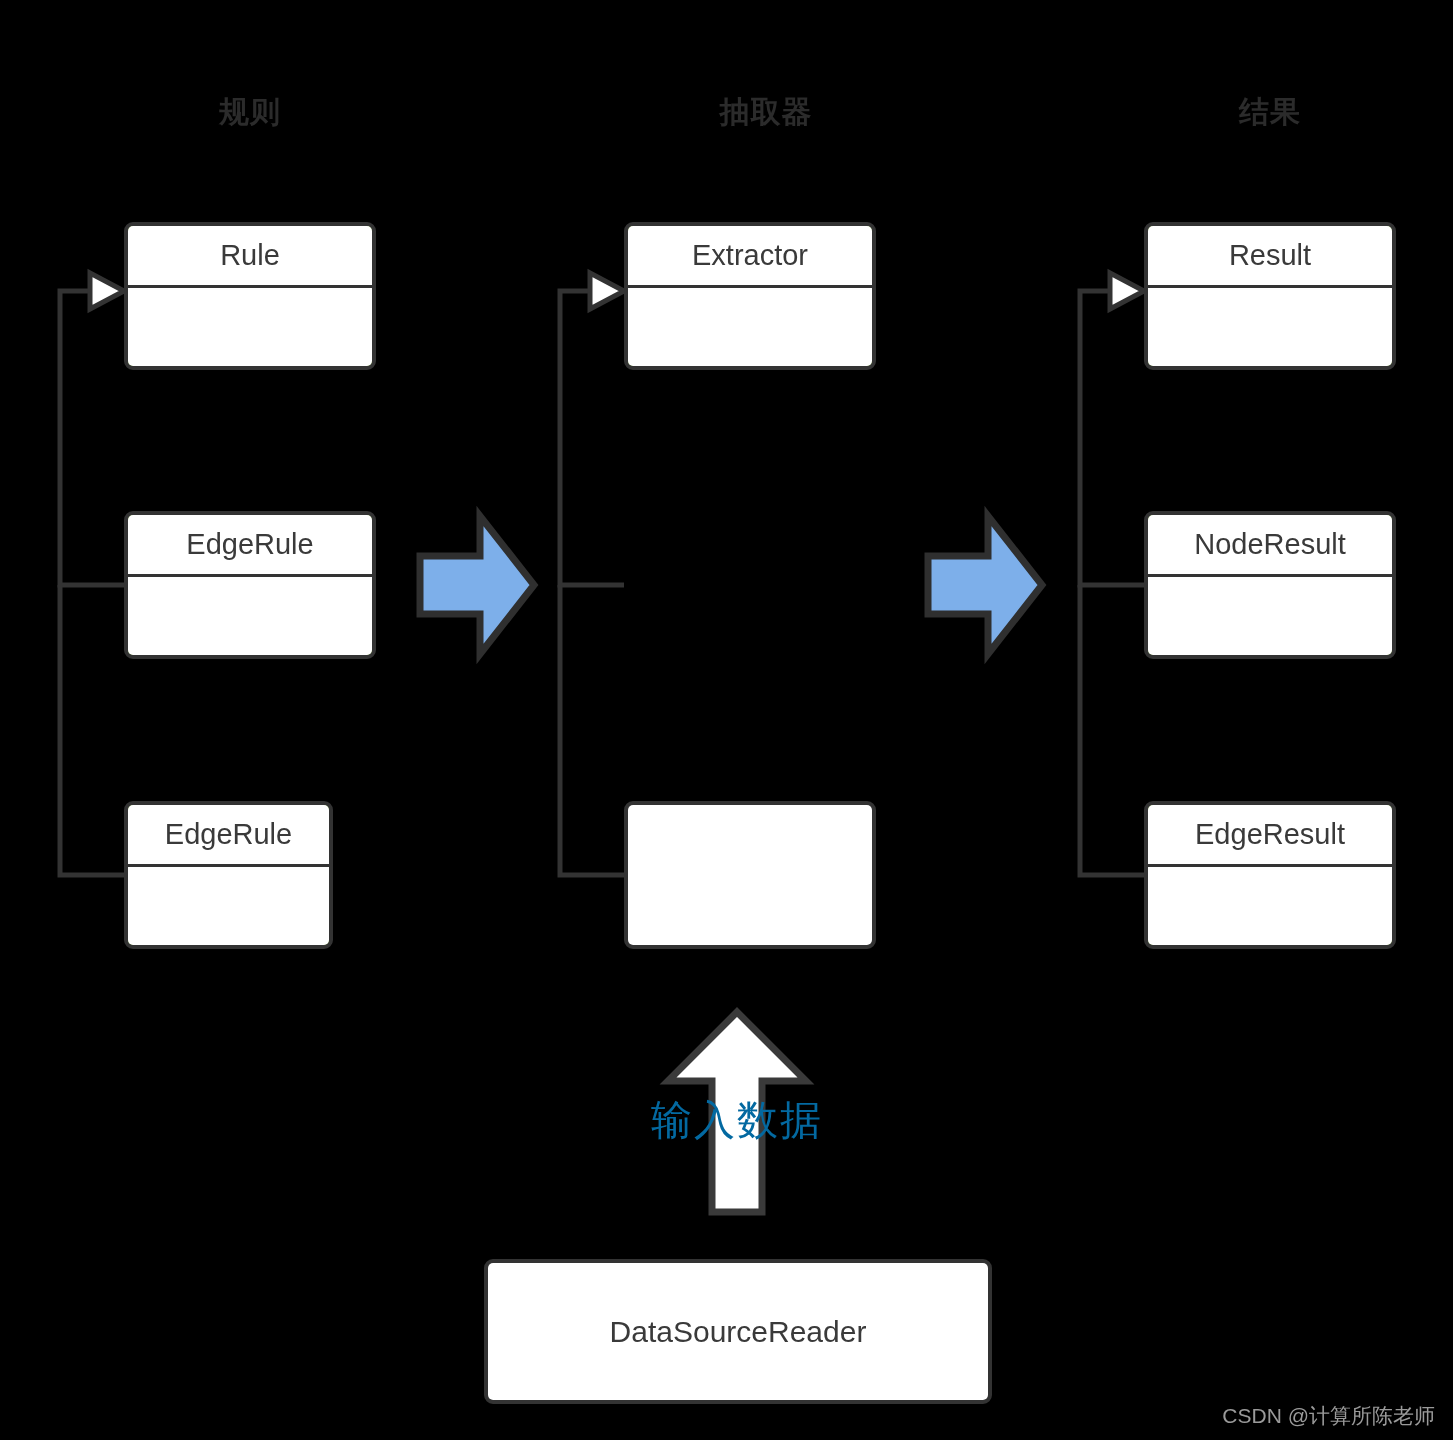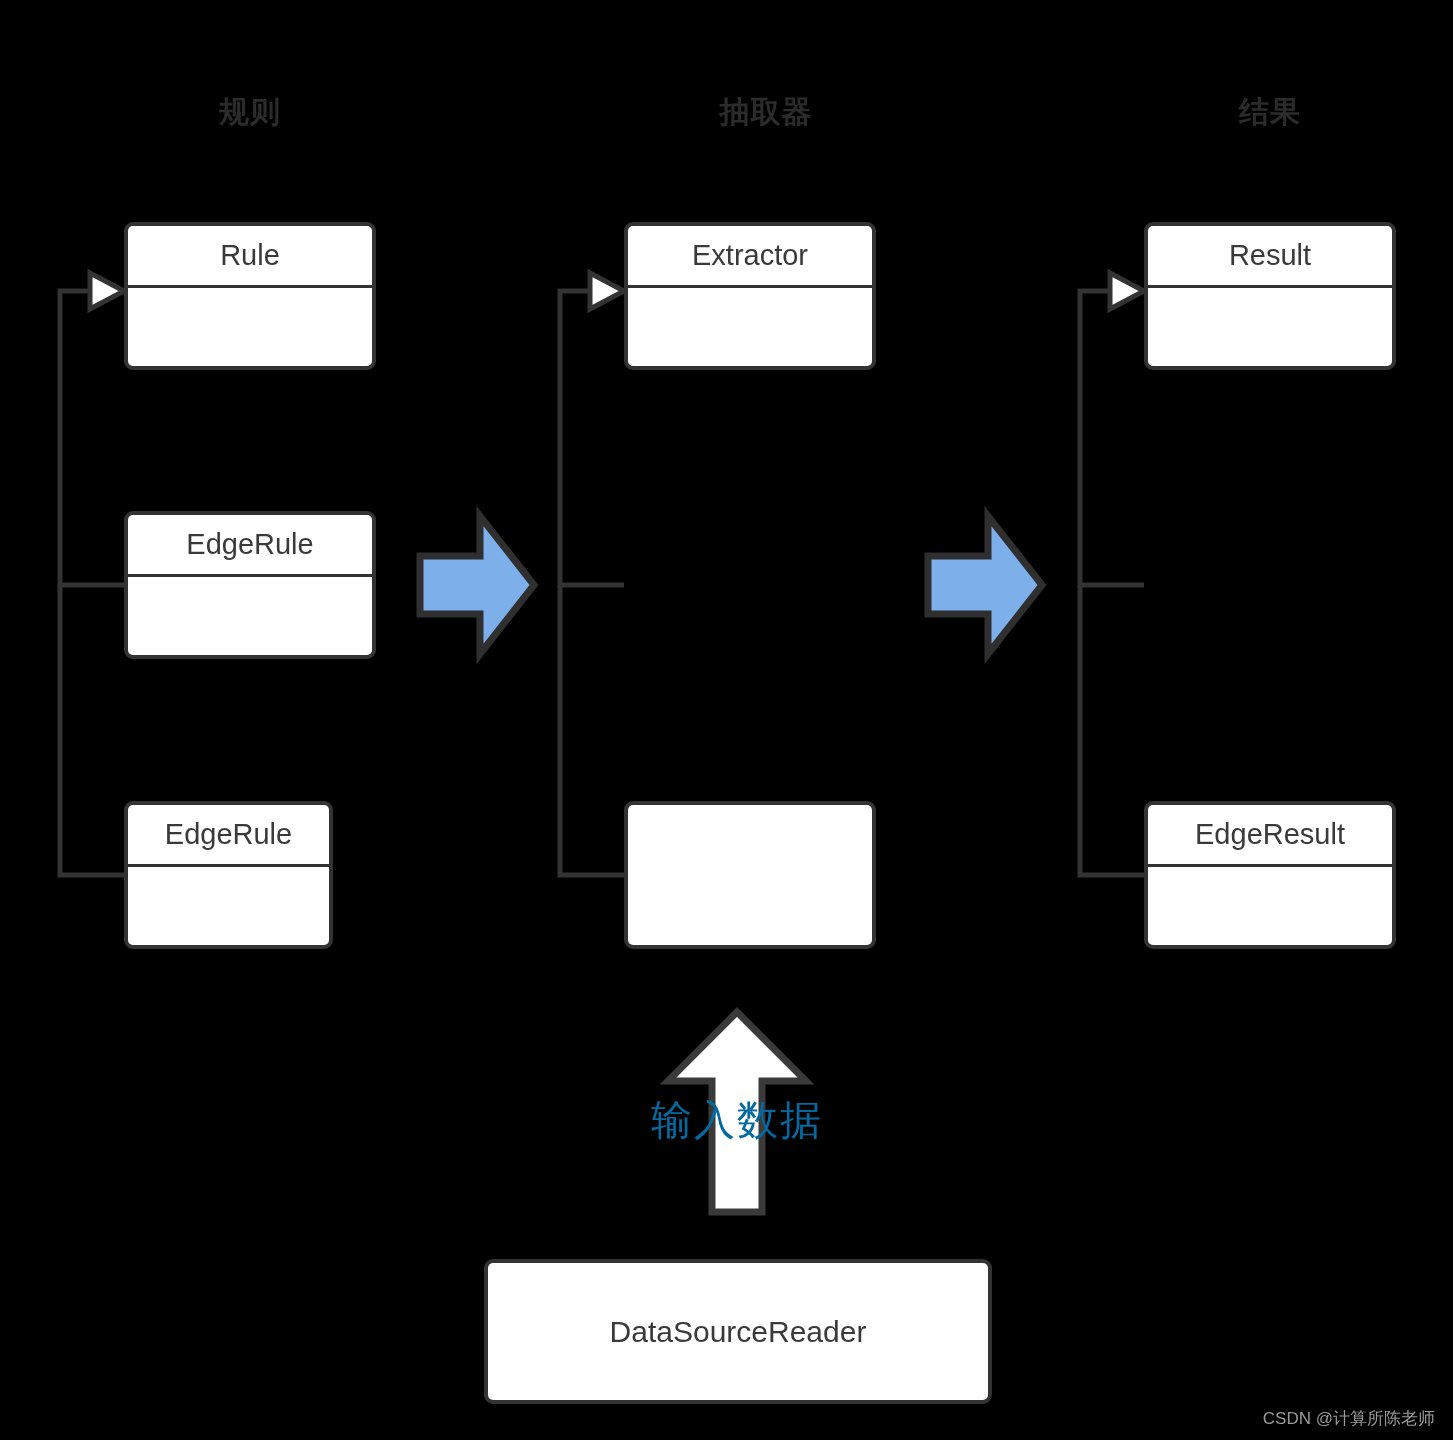--- a/index.html
+++ b/index.html
@@ -104,21 +104,21 @@
     letter-spacing: 2px;
     white-space: nowrap;
     transform: translateX(-50%);
   }
   
   #watermark {
     position: absolute;
     right: 18px;
     bottom: 10px;
     color: #9a9a9a;
-    font-size: 17px;
+    font-size: 21px;
     white-space: nowrap;
   }
 </style>
 </head>
 <body>
 
 <div id="canvas">
 
   <div class="col-header" style="left:250px; top:92px;">规则</div>
   <div class="col-header" style="left:750px; top:92px;margin-left:16px;">抽取器</div>
@@ -174,20 +174,24 @@
 
   <div class="uml-box" style="left:624px; top:801px; width:252px; height:148px;">
     <div class="uml-body"></div>
   </div>
 
   <div class="uml-box" style="left:1144px; top:222px; width:252px; height:148px;">
     <div class="uml-title">Result</div>
     <div class="uml-body"></div>
   </div>
 
+  <div class="uml-box" style="left:1144px; top:511px; width:252px; height:148px;">
+    <div class="uml-title">NodeResult</div>
+    <div class="uml-body"></div>
+  </div>
 
   <div class="uml-box" style="left:1144px; top:801px; width:252px; height:148px;">
     <div class="uml-title">EdgeResult</div>
     <div class="uml-body"></div>
   </div>
 
   <div class="uml-box single" style="left:484px; top:1259px; width:508px; height:145px;">
     <div class="uml-title">DataSourceReader</div>
   </div>
 

